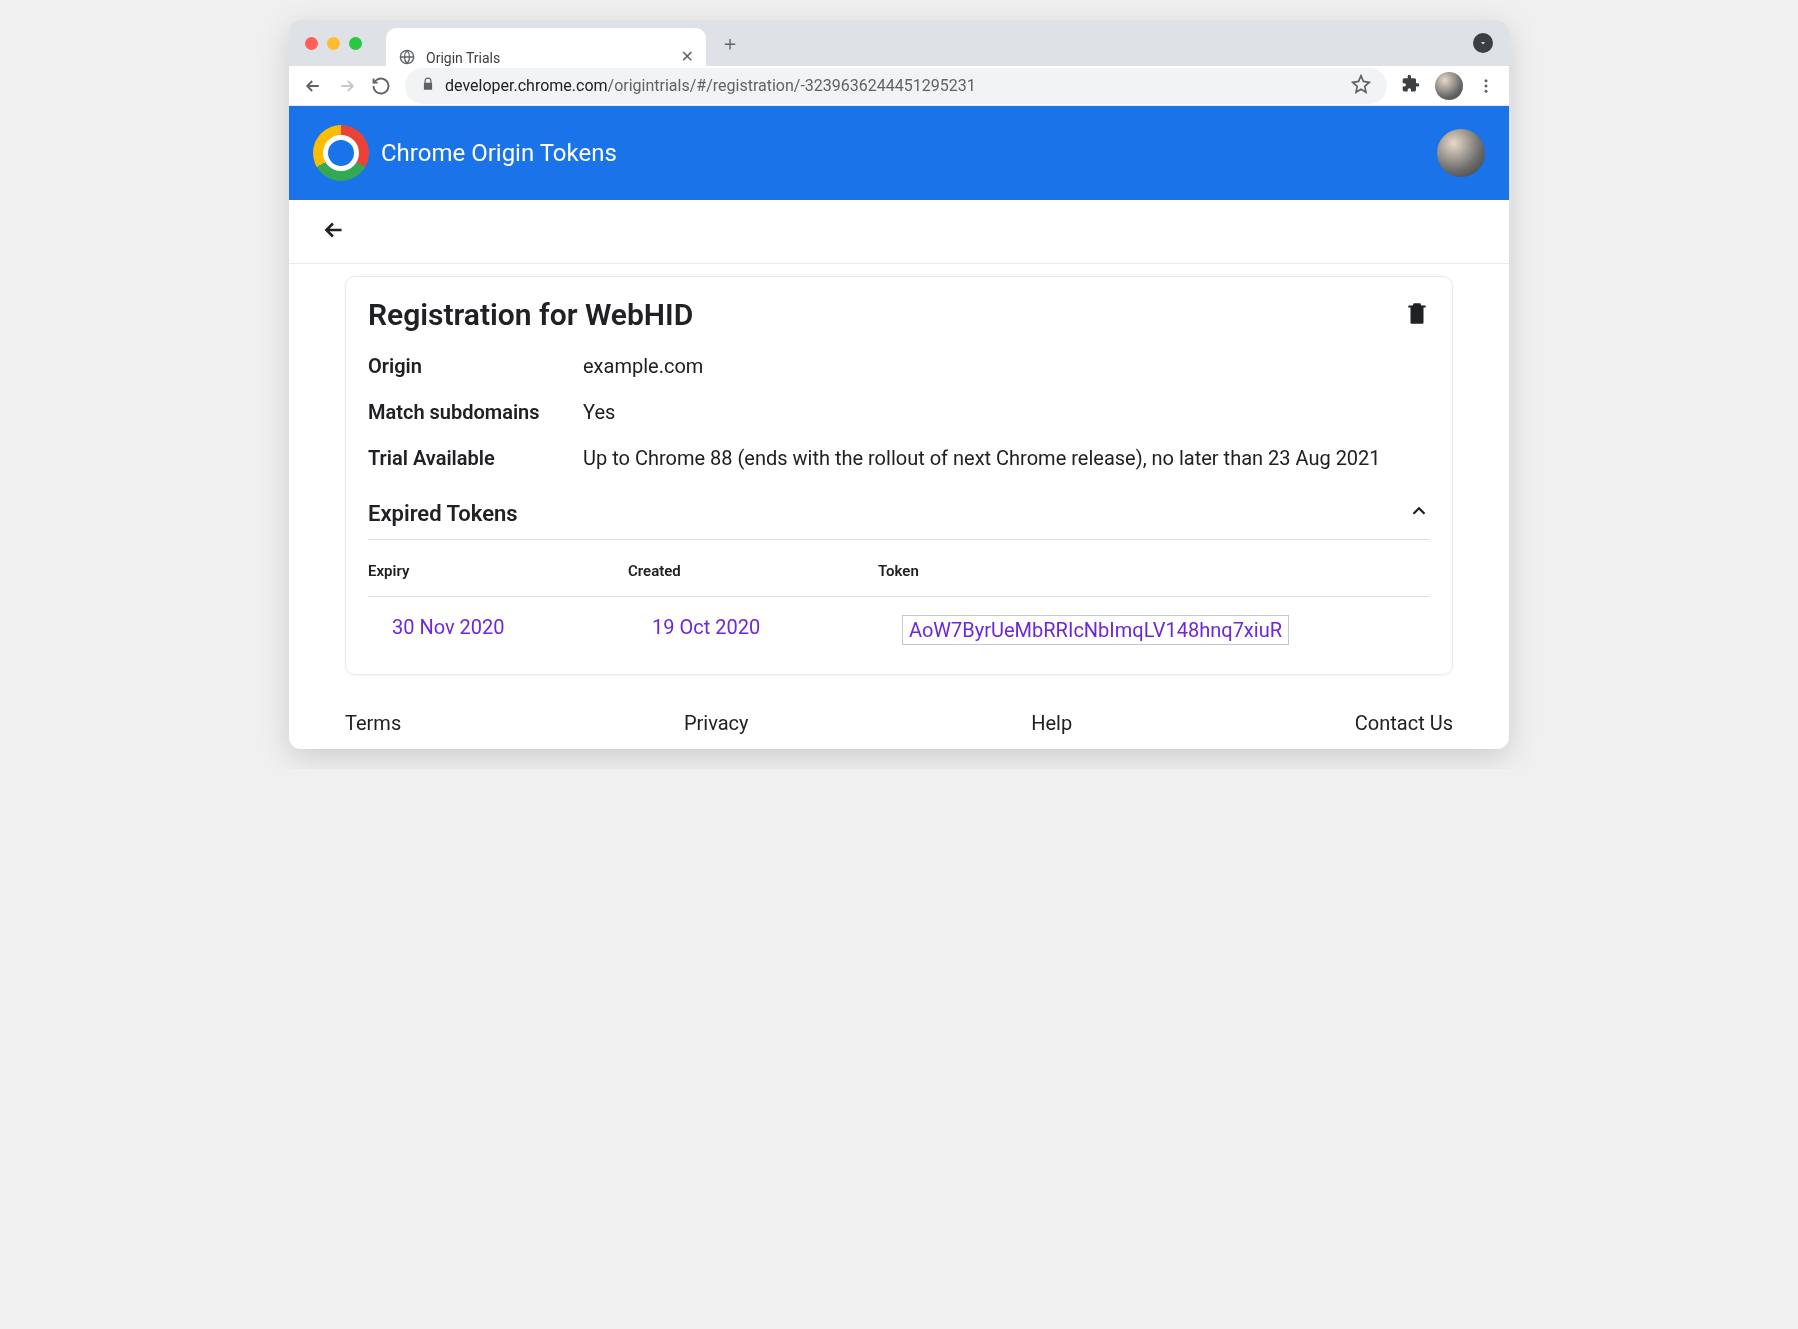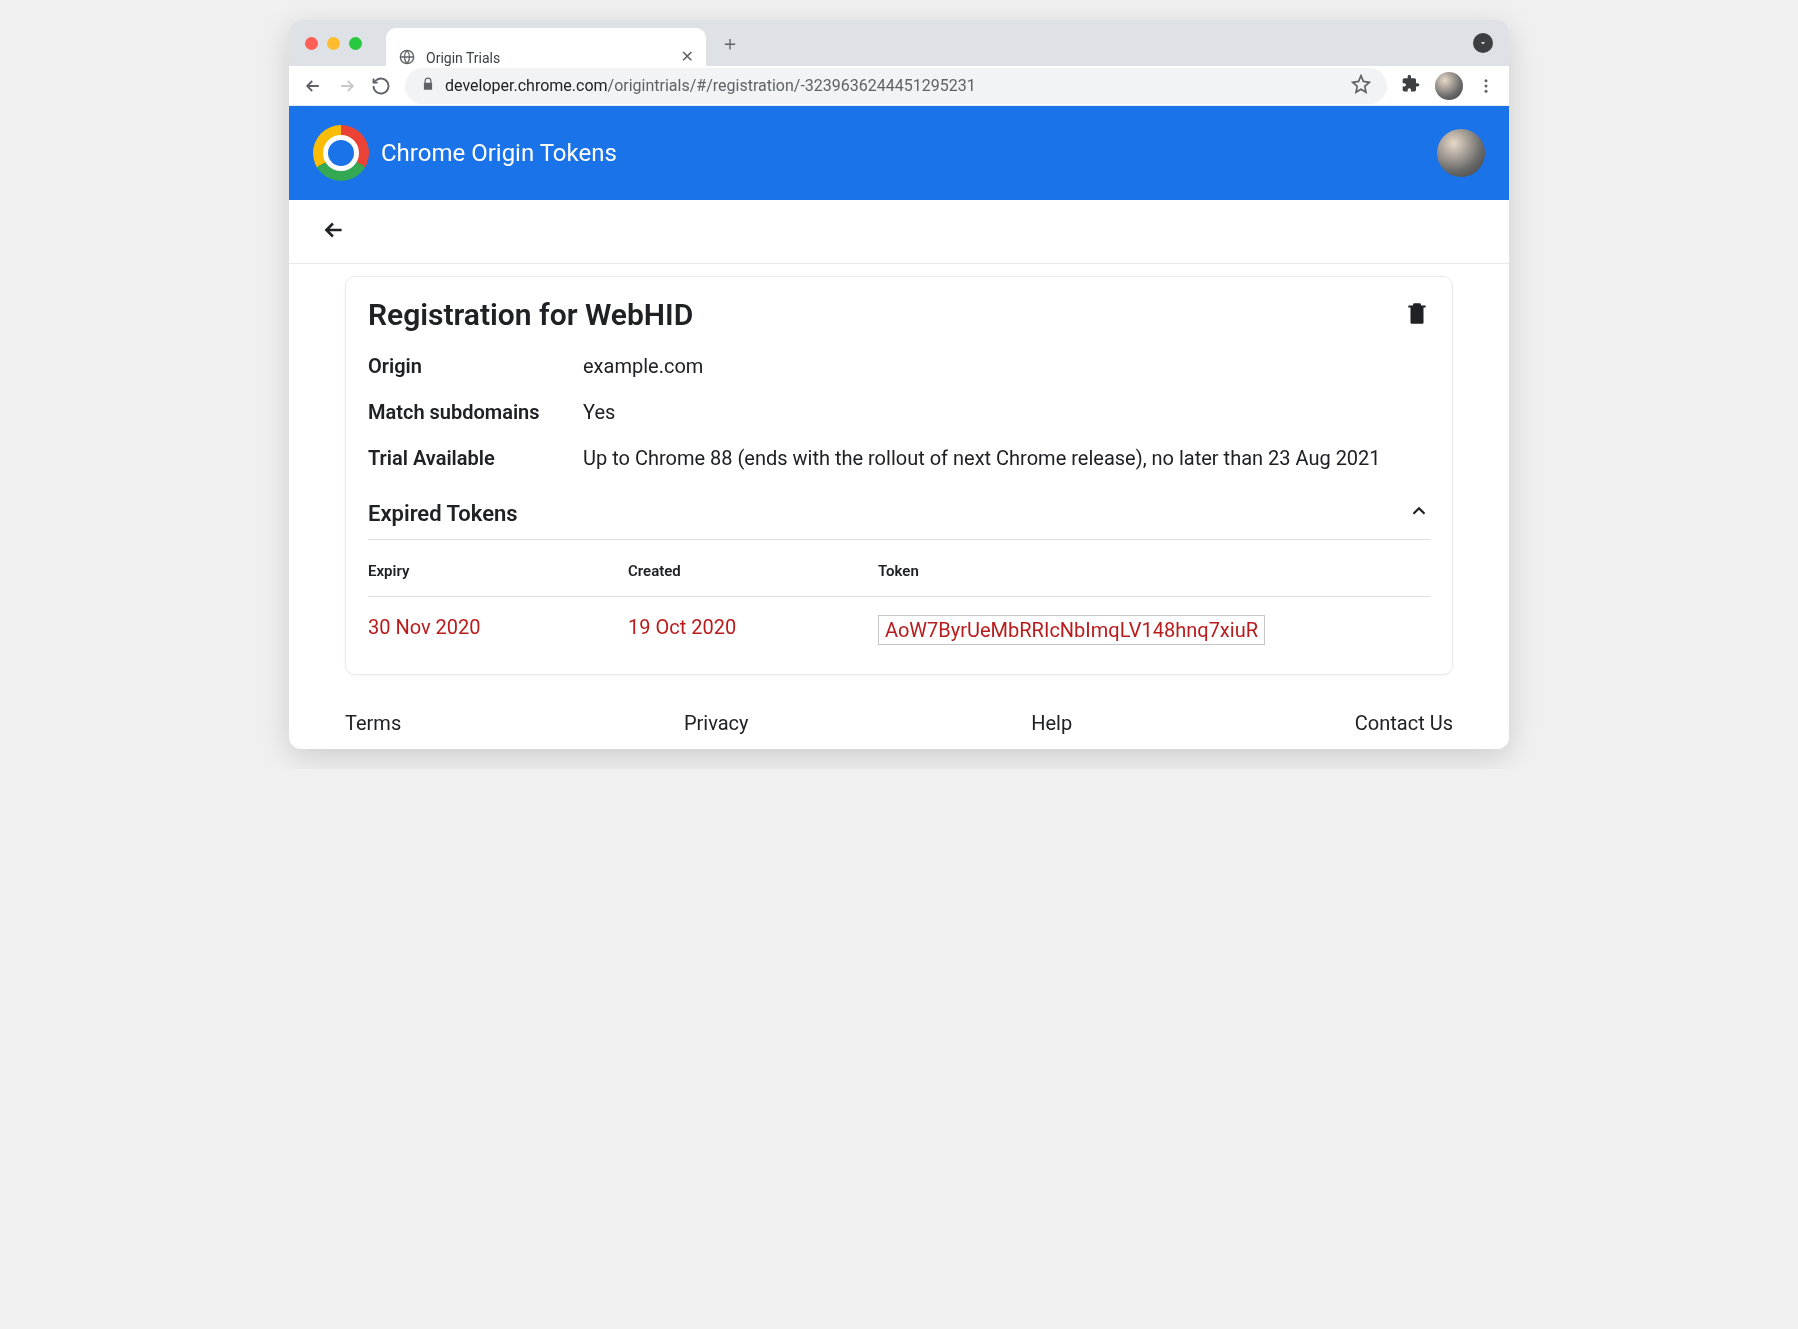--- a/index.html
+++ b/index.html
@@ -152,21 +152,21 @@
     padding-bottom:12px;
   }
   .divider { border-top:1px solid #e0e0e0; }
   .table-head {
     display:flex; padding:22px 0 16px 0; font-size:15px; font-weight:600; color:#202124;
   }
   .table-head .col1{width:260px;}
   .table-head .col2{width:250px;}
   .table-head .col3{flex:1;}
   .table-row {
-    display:flex; padding:18px 0 0 0; font-size:20px; color:#b91c1c;
+    display:flex; padding:18px 0 0 0; font-size:20px; color:#6d28d9;margin-left:24px;
   }
   .table-row .col1{width:260px;}
   .table-row .col2{width:250px;}
   .table-row .col3{flex:1;}
   .token-box {
     border:1px solid #c4c7c5; padding:2px 6px; font-size:20px;
     white-space:nowrap; overflow:hidden; display:inline-block; max-width:100%;
   }
   .footer-links {
     display:flex; gap:46px; justify-content:space-between;

